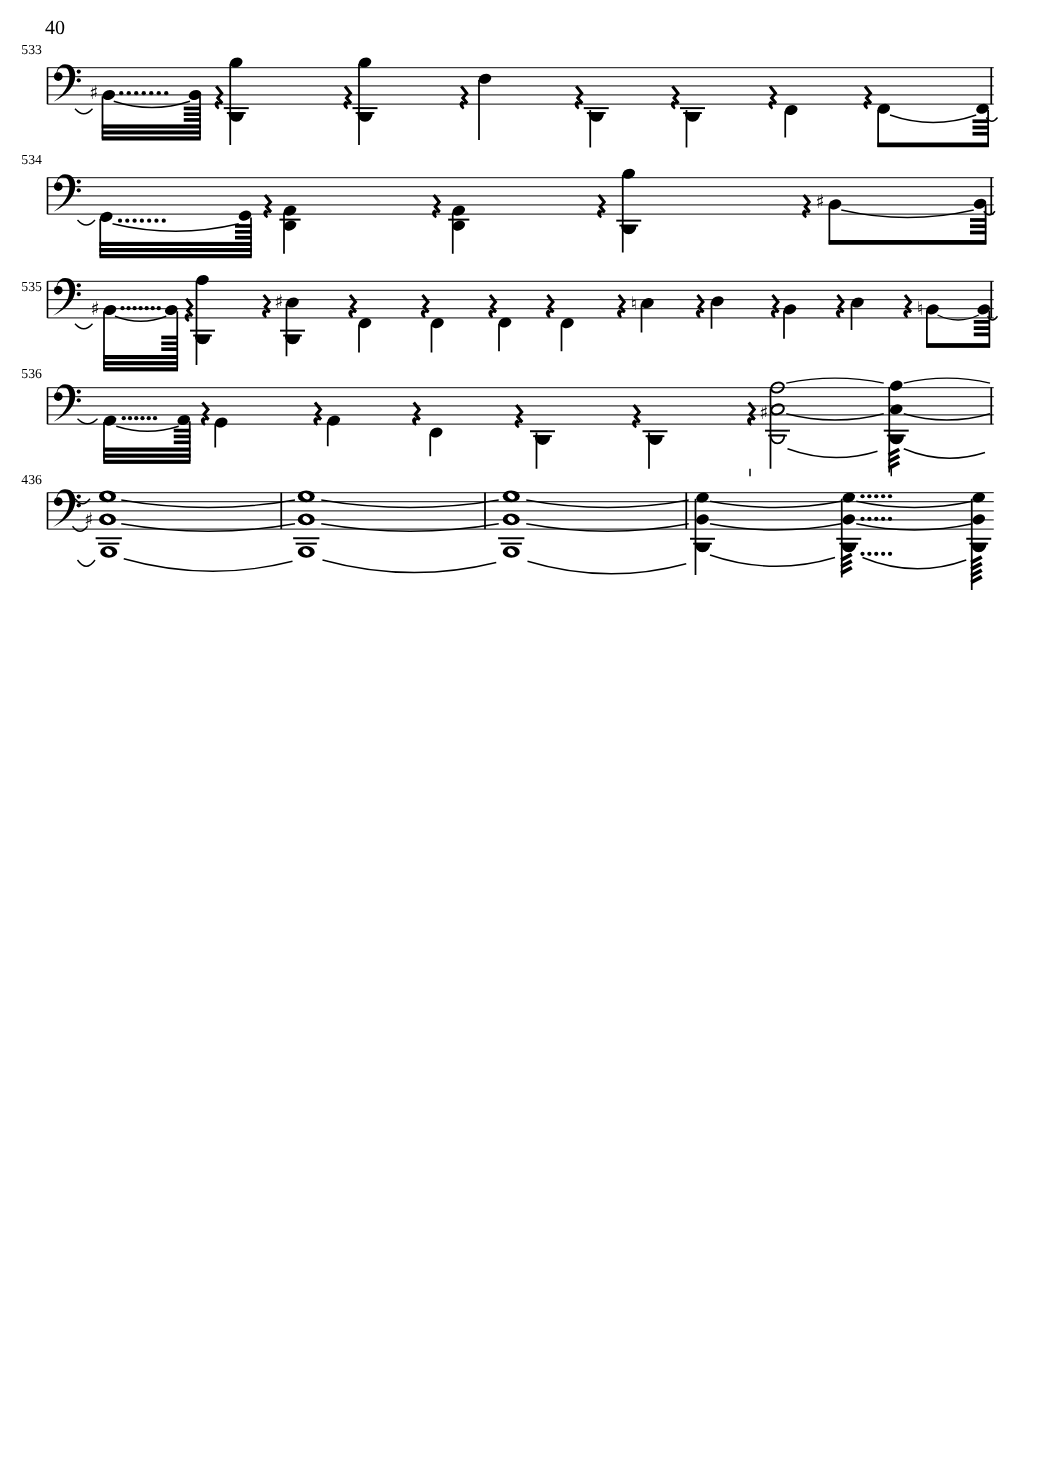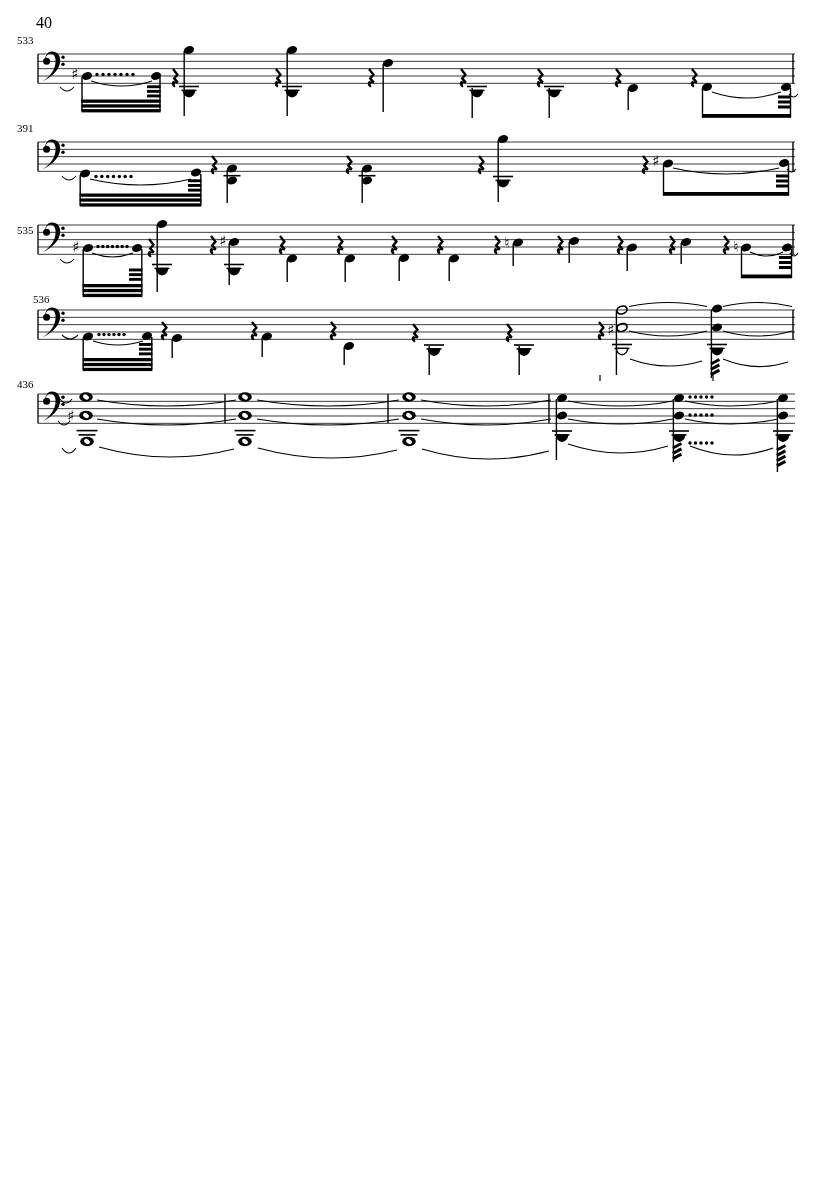--- a/index.html
+++ b/index.html
@@ -1,30 +1,30 @@
 <!DOCTYPE html>
 <html><head>
 <meta charset="utf-8">
 <style>
   html,body{margin:0;padding:0;background:#fff;}
   body{width:835px;height:1181px;position:relative;font-family:"Liberation Serif",serif;}
   .page{position:absolute;left:0;top:0;width:835px;height:914px;background:#ffffff;overflow:hidden;}
   .pagenum{position:absolute;left:36px;top:14px;font-size:16px;color:#000;}
   .mnum{position:absolute;left:17px;font-size:11px;color:#000;}
-  .mnum.m1{top:34px;} .mnum.m2{top:122px;} .mnum.m3{top:224px;} .mnum.m4{top:293px;margin-left:16px;} .mnum.m5{top:378px;}
+  .mnum.m1{top:34px;} .mnum.m2{top:122px;} .mnum.m3{top:224px;} .mnum.m4{top:293px;} .mnum.m5{top:378px;}
   .footer{position:absolute;left:0;top:1138px;width:835px;text-align:center;font-size:16px;color:#000;}
   svg.score{position:absolute;left:0;top:0;}
 </style>
 </head>
 <body>
 
 <div class="page">
   <div class="pagenum">40</div>
   <div class="mnum m1">533</div>
-  <div class="mnum m2">391</div>
+  <div class="mnum m2">534</div>
   <div class="mnum m3">535</div>
   <div class="mnum m4">536</div>
   <div class="mnum m5">436</div>
   <svg id="score-svg" class="score" width="835" height="1181" viewBox="0 0 835 1181">
       <line x1="38" y1="54" x2="795" y2="54" stroke="#3b3b3b" stroke-width="1"></line>
       <line x1="38" y1="61.33" x2="795" y2="61.33" stroke="#3b3b3b" stroke-width="1"></line>
       <line x1="38" y1="68.66" x2="795" y2="68.66" stroke="#3b3b3b" stroke-width="1"></line>
       <line x1="38" y1="75.99000000000001" x2="795" y2="75.99000000000001" stroke="#3b3b3b" stroke-width="1"></line>
       <line x1="38" y1="83.32" x2="795" y2="83.32" stroke="#3b3b3b" stroke-width="1"></line>
       <line x1="38" y1="54" x2="38" y2="83.32" stroke="#000" stroke-width="1.3"></line>

